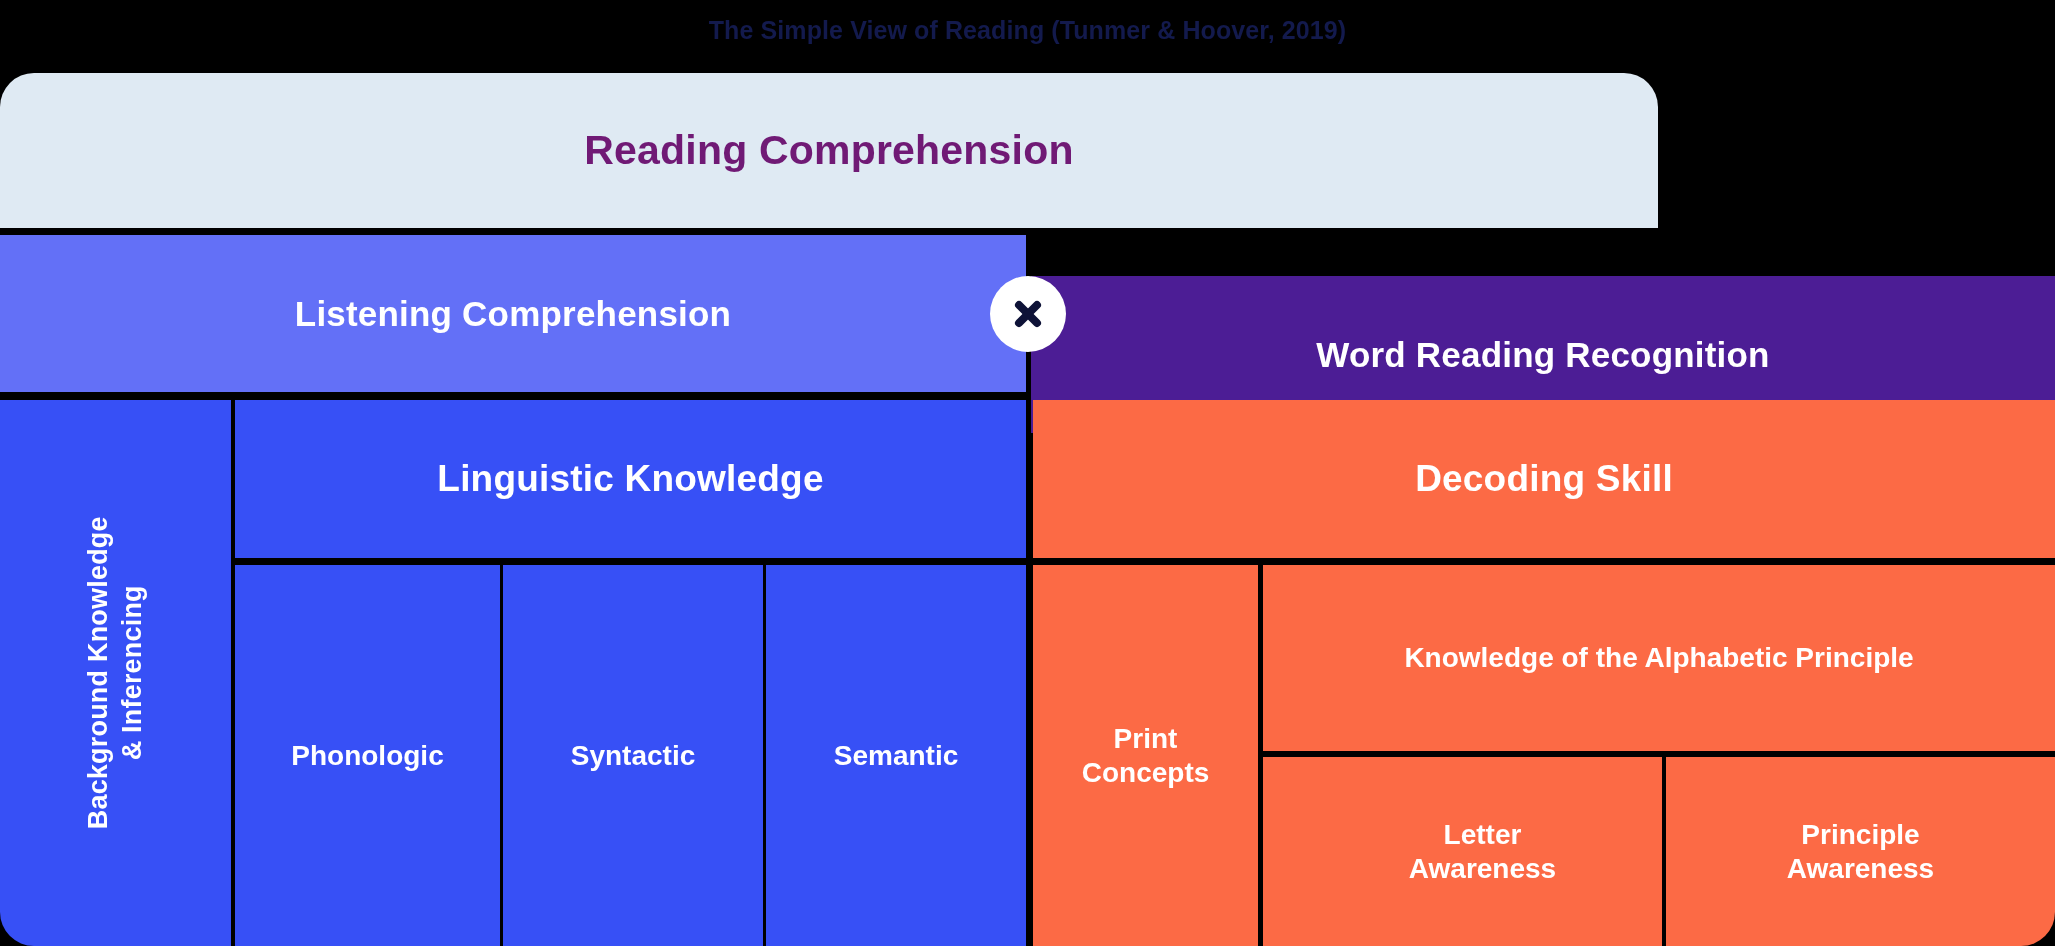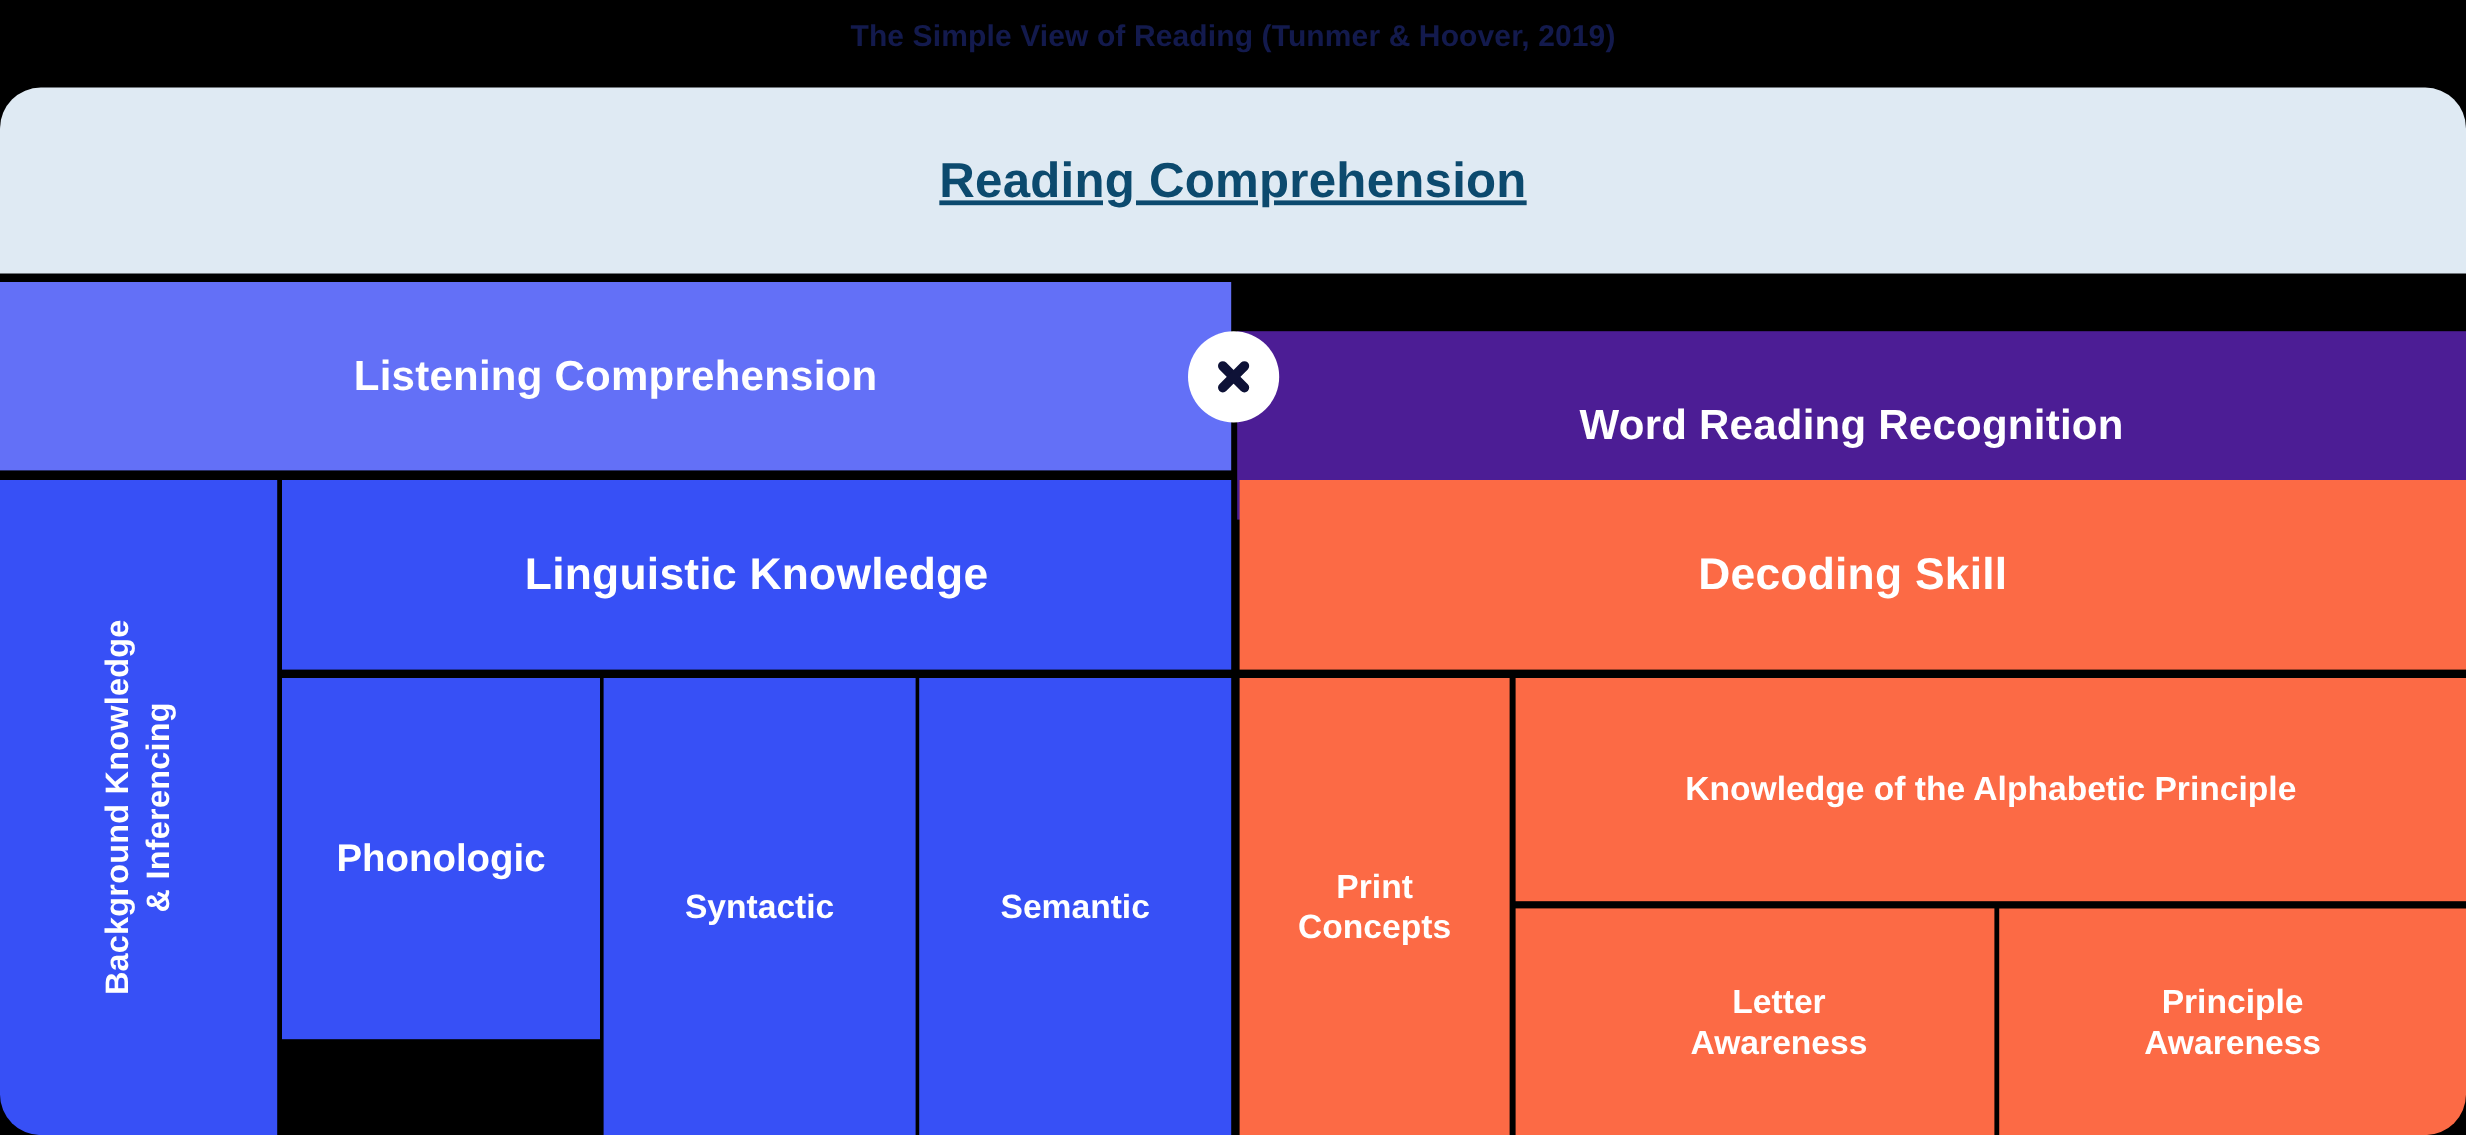--- a/index.html
+++ b/index.html
@@ -48,28 +48,27 @@
     box-sizing: border-box;
     color: #ffffff;
     font-weight: 700;
     line-height: 1.18;
   }
 
   
   #reading-comprehension {
     left: 0px;
     top: 73px;
-    width: 2055px;
+    width: 1658px;
     height: 155px;
     background: #dfeaf3;
-    color: #0c4a6e;
+    color: #701a75;
     font-size: 41px;
     border-radius: 34px 34px 0 0;
     letter-spacing: 0.2px;
-    text-decoration: underline;
   }
 
   
   #listening-comprehension {
     left: 0px;
     top: 235px;
     width: 1026px;
     height: 157px;
     background: #6370f7;
     font-size: 35px;
@@ -136,22 +135,22 @@
     top: 400px;
     width: 1022px;
     height: 158px;
     background: #fc6a45;
     font-size: 37px;
     letter-spacing: 0.2px;
   }
 
   
   #phonologic {
-    left: 235px;  top: 565px; width: 265px; height: 301px;
-    background: #3750f6; font-size: 32px;
+    left: 235px;  top: 565px; width: 265px; height: 381px;
+    background: #3750f6; font-size: 28px;
   }
   #syntactic {
     left: 503px;  top: 565px; width: 260px; height: 381px;
     background: #3750f6; font-size: 28px;
   }
   #semantic {
     left: 766px;  top: 565px; width: 260px; height: 381px;
     background: #3750f6; font-size: 28px;
   }
 

